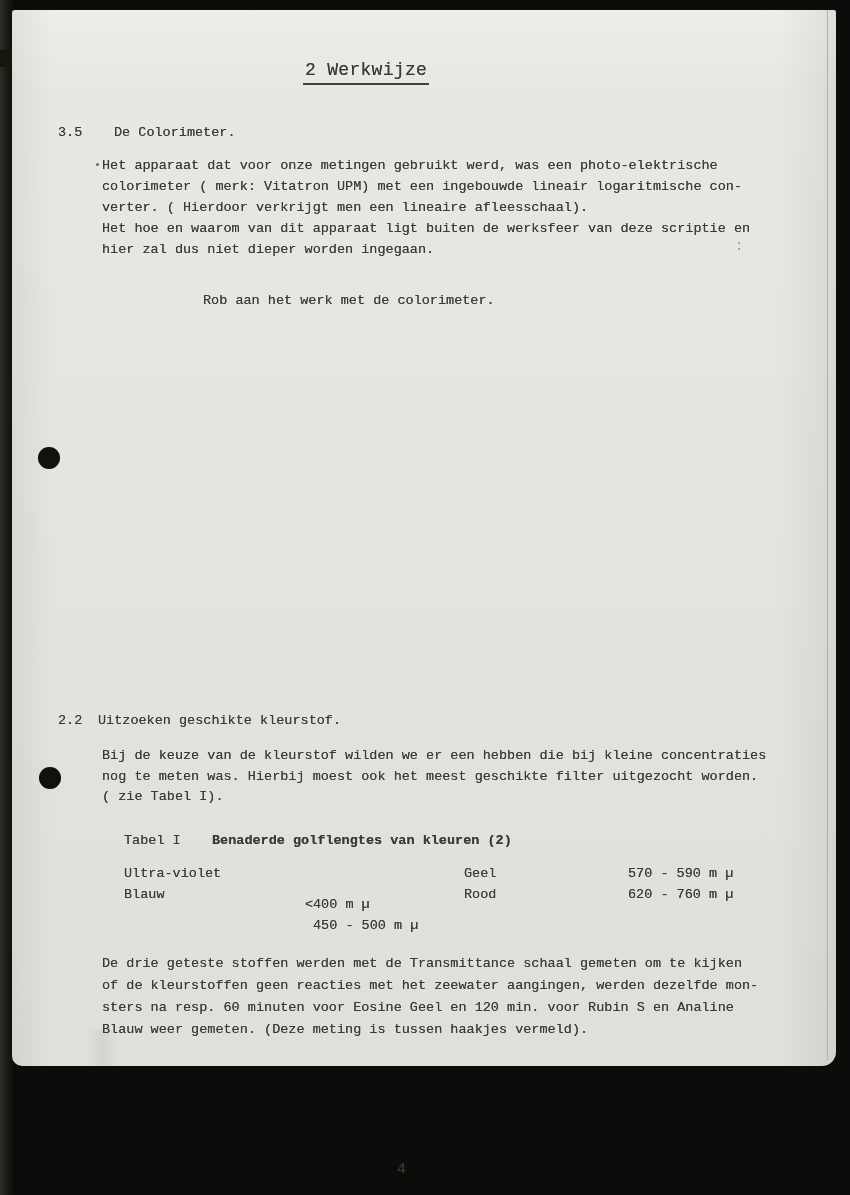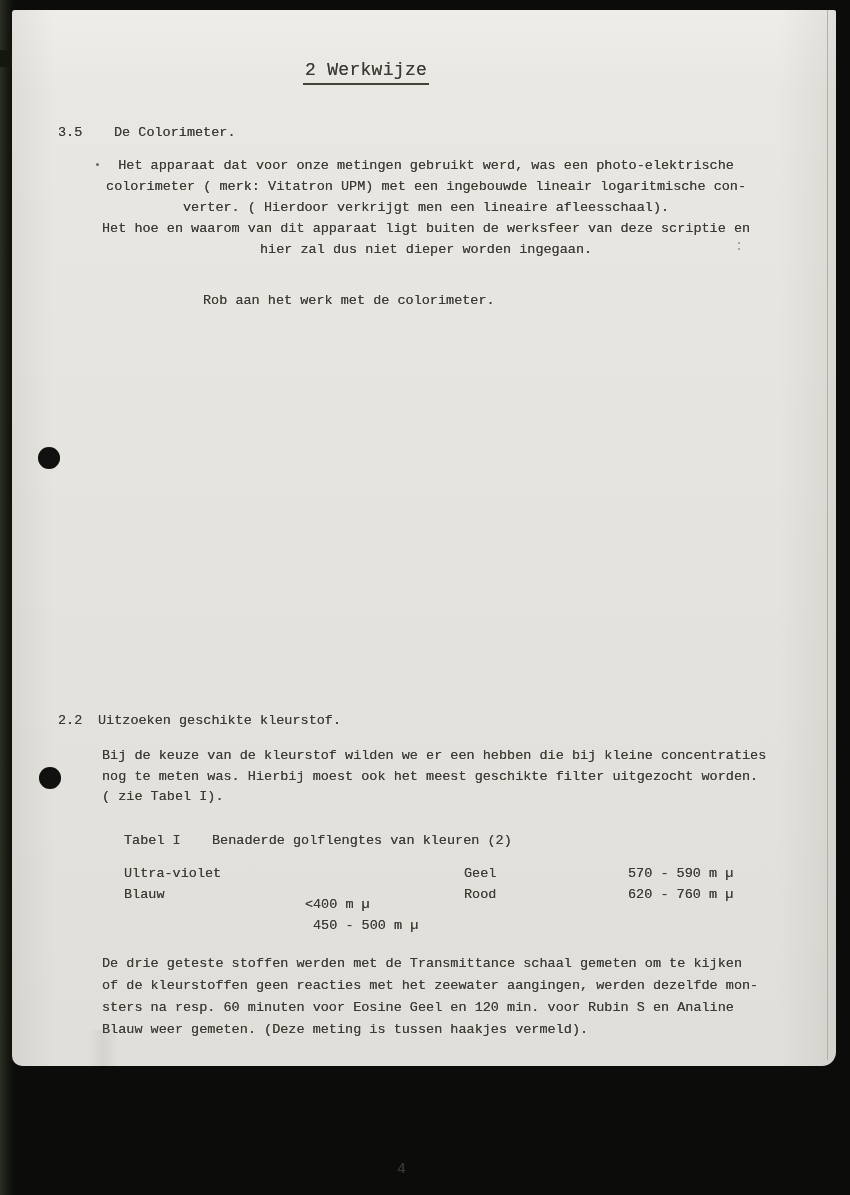--- a/index.html
+++ b/index.html
@@ -46,35 +46,35 @@
     font-size: 13.5px; line-height: 21px; color: #3b3a34;
     text-shadow: 0 0 0.5px rgba(59,58,52,0.75);
   }
   .doc-title {
     left: 291px; top: 50px;
     font-size: 18px; letter-spacing: 0.3px;
     border-bottom: 2px solid #43423b; padding: 0 2px 2px 2px;
   }
   .sec1-number { left: 46px; top: 112px; }
   .sec1-title  { left: 102px; top: 112px; }
-  .para-1      { left: 90px; top: 145px; text-align: center; }
+  .para-1      { left: 90px; top: 145px; }
   .ink-speck {
     position: absolute; width: 3px; height: 3px; border-radius: 50%;
     background: #4a4942; opacity: 0.8;
   }
   .speck-1 { left: 84px; top: 153px; }
   .speck-2 { left: 726px; top: 232px; width: 2px; height: 2px;
              box-shadow: 0 6px 0 #4a4942; opacity: 0.55; }
   .photo-caption { left: 191px; top: 280px; }
   .sec2-number { left: 46px; top: 700px; }
   .sec2-title  { left: 86px; top: 700px; }
   .para-2      { left: 90px; top: 736px; line-height: 20.5px; }
   .table-caption-row { left: 0; top: 820px; width: 100%; height: 21px; }
   .tcap-label { position: absolute; left: 112px; top: 0; white-space: pre; }
-  .tcap-text  { position: absolute; left: 200px; top: 0; white-space: pre; }
+  .tcap-text  { position: absolute; left: 200px; top: 0; white-space: pre; font-weight: bold; }
   .wl-table { position: absolute; left: 112px; top: 853px; width: 660px; }
   .trow { position: relative; height: 21px; }
   .tcell { position: absolute; top: 0; white-space: pre; }
   .tcol-0 { left: 0; }
   .tcol-1 { left: 189px; margin-top: 31px; }
   .tcol-2 { left: 340px; }
   .tcol-3 { left: 504px; }
   .sym-prefix { margin-left: -8.1px; }
   .para-3 { left: 90px; top: 943px; line-height: 22px; }
   .page-number { left: 385px; top: 1149px; font-size: 15px; }

